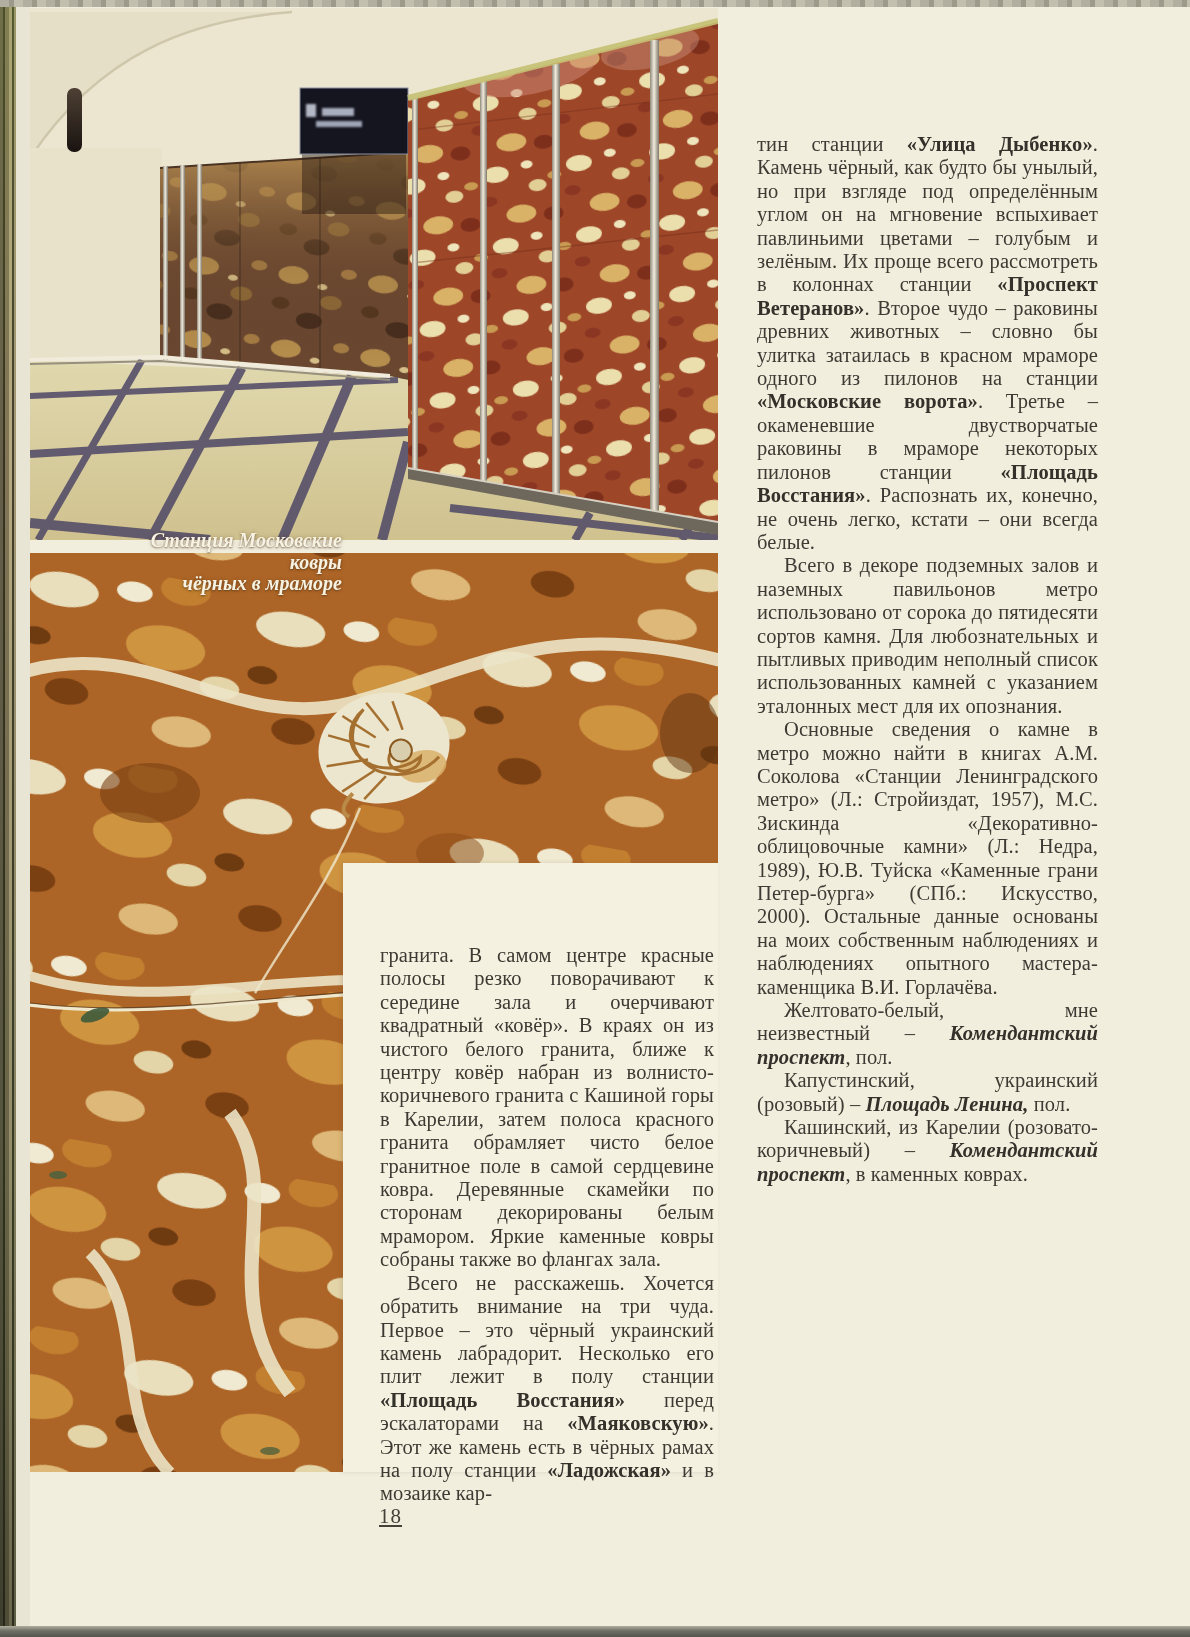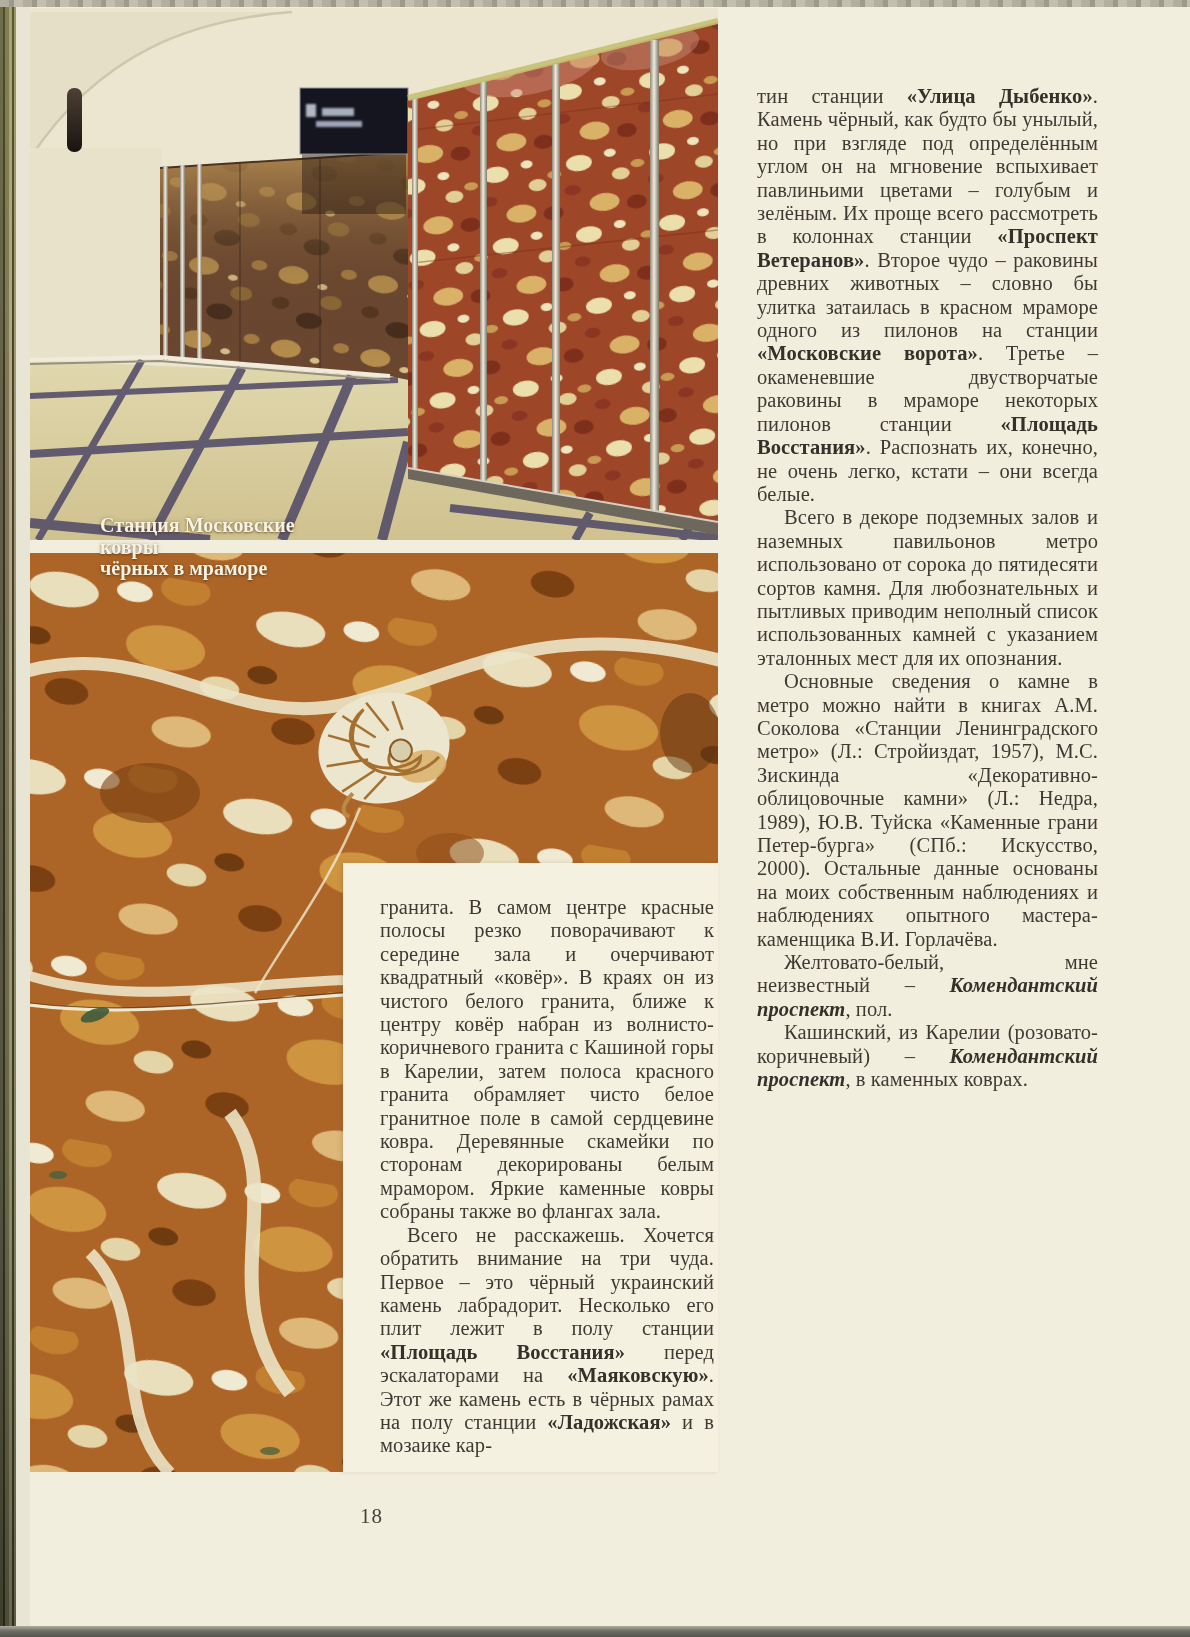--- a/index.html
+++ b/index.html
@@ -13,25 +13,25 @@
   .gutter-shade{left:0;top:0;width:16px;height:1637px;
     background:linear-gradient(180deg,rgba(115,125,60,.40),rgba(70,60,35,.15) 28%,
       rgba(40,50,25,.35) 72%,rgba(25,30,18,.55));}
   .scan-top{left:0;top:0;width:1190px;height:7px;
     background:repeating-linear-gradient(90deg,#b3afa0 0 9px,#9d9a8c 9px 14px,#c3bfae 14px 23px);}
   .scan-bottom{left:0;top:1626px;width:1190px;height:11px;
     background:linear-gradient(180deg,#b0ada0,#6e6e64 45%,#54544c);}
   
   .photo{box-shadow:0 0 0 1px rgba(120,105,70,.35) inset;}
   
-  .caption{font-weight:bold;color:#f7f2e2;font-size:20px;line-height:22px;
-    text-align:left;text-shadow:0 1px 2px rgba(70,45,20,.55),0 0 4px rgba(90,60,30,.35);}
+  .caption{font-style:italic;font-weight:bold;color:#f7f2e2;font-size:20px;line-height:22px;
+    text-align:right;text-shadow:0 1px 2px rgba(70,45,20,.55),0 0 4px rgba(90,60,30,.35);margin-top:15px;}
   
   .textcol{font-size:20.5px;line-height:23.4px;color:#3e3a33;text-align:justify;
-    letter-spacing:.1px;}
+    letter-spacing:.1px;margin-top:48px;}
   .textcol p{margin:0;}
   .textcol p.indent{text-indent:27px;}
   .textcol .b{font-weight:bold;color:#34302a;}
   .textcol .bi{font-weight:bold;font-style:italic;color:#34302a;}
   .panel{background:#f5f1e1;box-shadow:-2px 0 4px rgba(100,85,55,.18);}
   .pagenum{font-size:21px;color:#44403a;letter-spacing:1px;}
 </style>
 </head>
 <body>
 
@@ -217,18 +217,19 @@
 <div class="abs textcol" style="left:380px;top:896px;width:334px;">
     <p><span>гранита. В самом центре красные полосы резко поворачивают к середине зала и очерчивают квадратный «ковёр». В краях он из чистого белого гранита, ближе к центру ковёр набран из волнисто-коричневого гранита с Кашиной горы в Карелии, затем полоса красного гранита обрамляет чисто белое гранитное поле в самой сердцевине ковра. Деревянные скамейки по сторонам декорированы белым мрамором. Яркие каменные ковры собраны также во флангах зала.</span></p>
     <p class="indent"><span>Всего не расскажешь. Хочется обратить внимание на три чуда. Первое – это чёрный украинский камень лабрадорит. Несколько его плит лежит в полу станции </span><span class="b">«Площадь Восстания»</span><span> перед эскалаторами на </span><span class="b">«Маяковскую»</span><span>. Этот же камень есть в чёрных рамах на полу станции </span><span class="b">«Ладожская»</span><span> и в мозаике кар-</span></p>
   </div>
 
 <div class="abs textcol" style="left:757px;top:85px;width:341px;">
     <p><span>тин станции </span><span class="b">«Улица Дыбенко»</span><span>. Камень чёрный, как будто бы унылый, но при взгляде под определённым углом он на мгновение вспыхивает павлиньими цветами – голубым и зелёным. Их проще всего рассмотреть в колоннах станции </span><span class="b">«Проспект Ветеранов»</span><span>. Второе чудо – раковины древних животных – словно бы улитка затаилась в красном мраморе одного из пилонов на станции </span><span class="b">«Московские ворота»</span><span>. Третье – окаменевшие двустворчатые раковины в мраморе некоторых пилонов станции </span><span class="b">«Площадь Восстания»</span><span>. Распознать их, конечно, не очень легко, кстати – они всегда белые.</span></p>
     <p class="indent"><span>Всего в декоре подземных залов и наземных павильонов метро использовано от сорока до пятидесяти сортов камня. Для любознательных и пытливых приводим неполный список использованных камней с указанием эталонных мест для их опознания.</span></p>
     <p class="indent"><span>Основные сведения о камне в метро можно найти в книгах А.М. Соколова «Станции Ленинградского метро» (Л.: Стройиздат, 1957), М.С. Зискинда «Декоративно-облицовочные камни» (Л.: Недра, 1989), Ю.В. Туйска «Каменные грани Петер-бурга» (СПб.: Искусство, 2000). Остальные данные основаны на моих собственным наблюдениях и наблюдениях опытного мастера-каменщика В.И. Горлачёва.</span></p>
     <p class="indent"><span>Желтовато-белый, мне неизвестный – </span><span class="bi">Комендантский проспект</span><span>, пол.</span></p>
+    <p class="indent"><span>Капустинский, украинский (розовый) – </span><span class="bi">Площадь Ленина,</span><span> пол.</span></p>
     <p class="indent"><span>Кашинский, из Карелии (розовато-коричневый) – </span><span class="bi">Комендантский проспект</span><span>, в каменных коврах.</span></p>
   </div>
 
-<div class="abs pagenum" style="left:360px;top:1504px;">18</div>
+<div class="abs pagenum" style="left:379px;top:1504px;text-decoration:underline;">18</div>
 
 <div class="abs scan-bottom"></div>
 
 </body></html>

